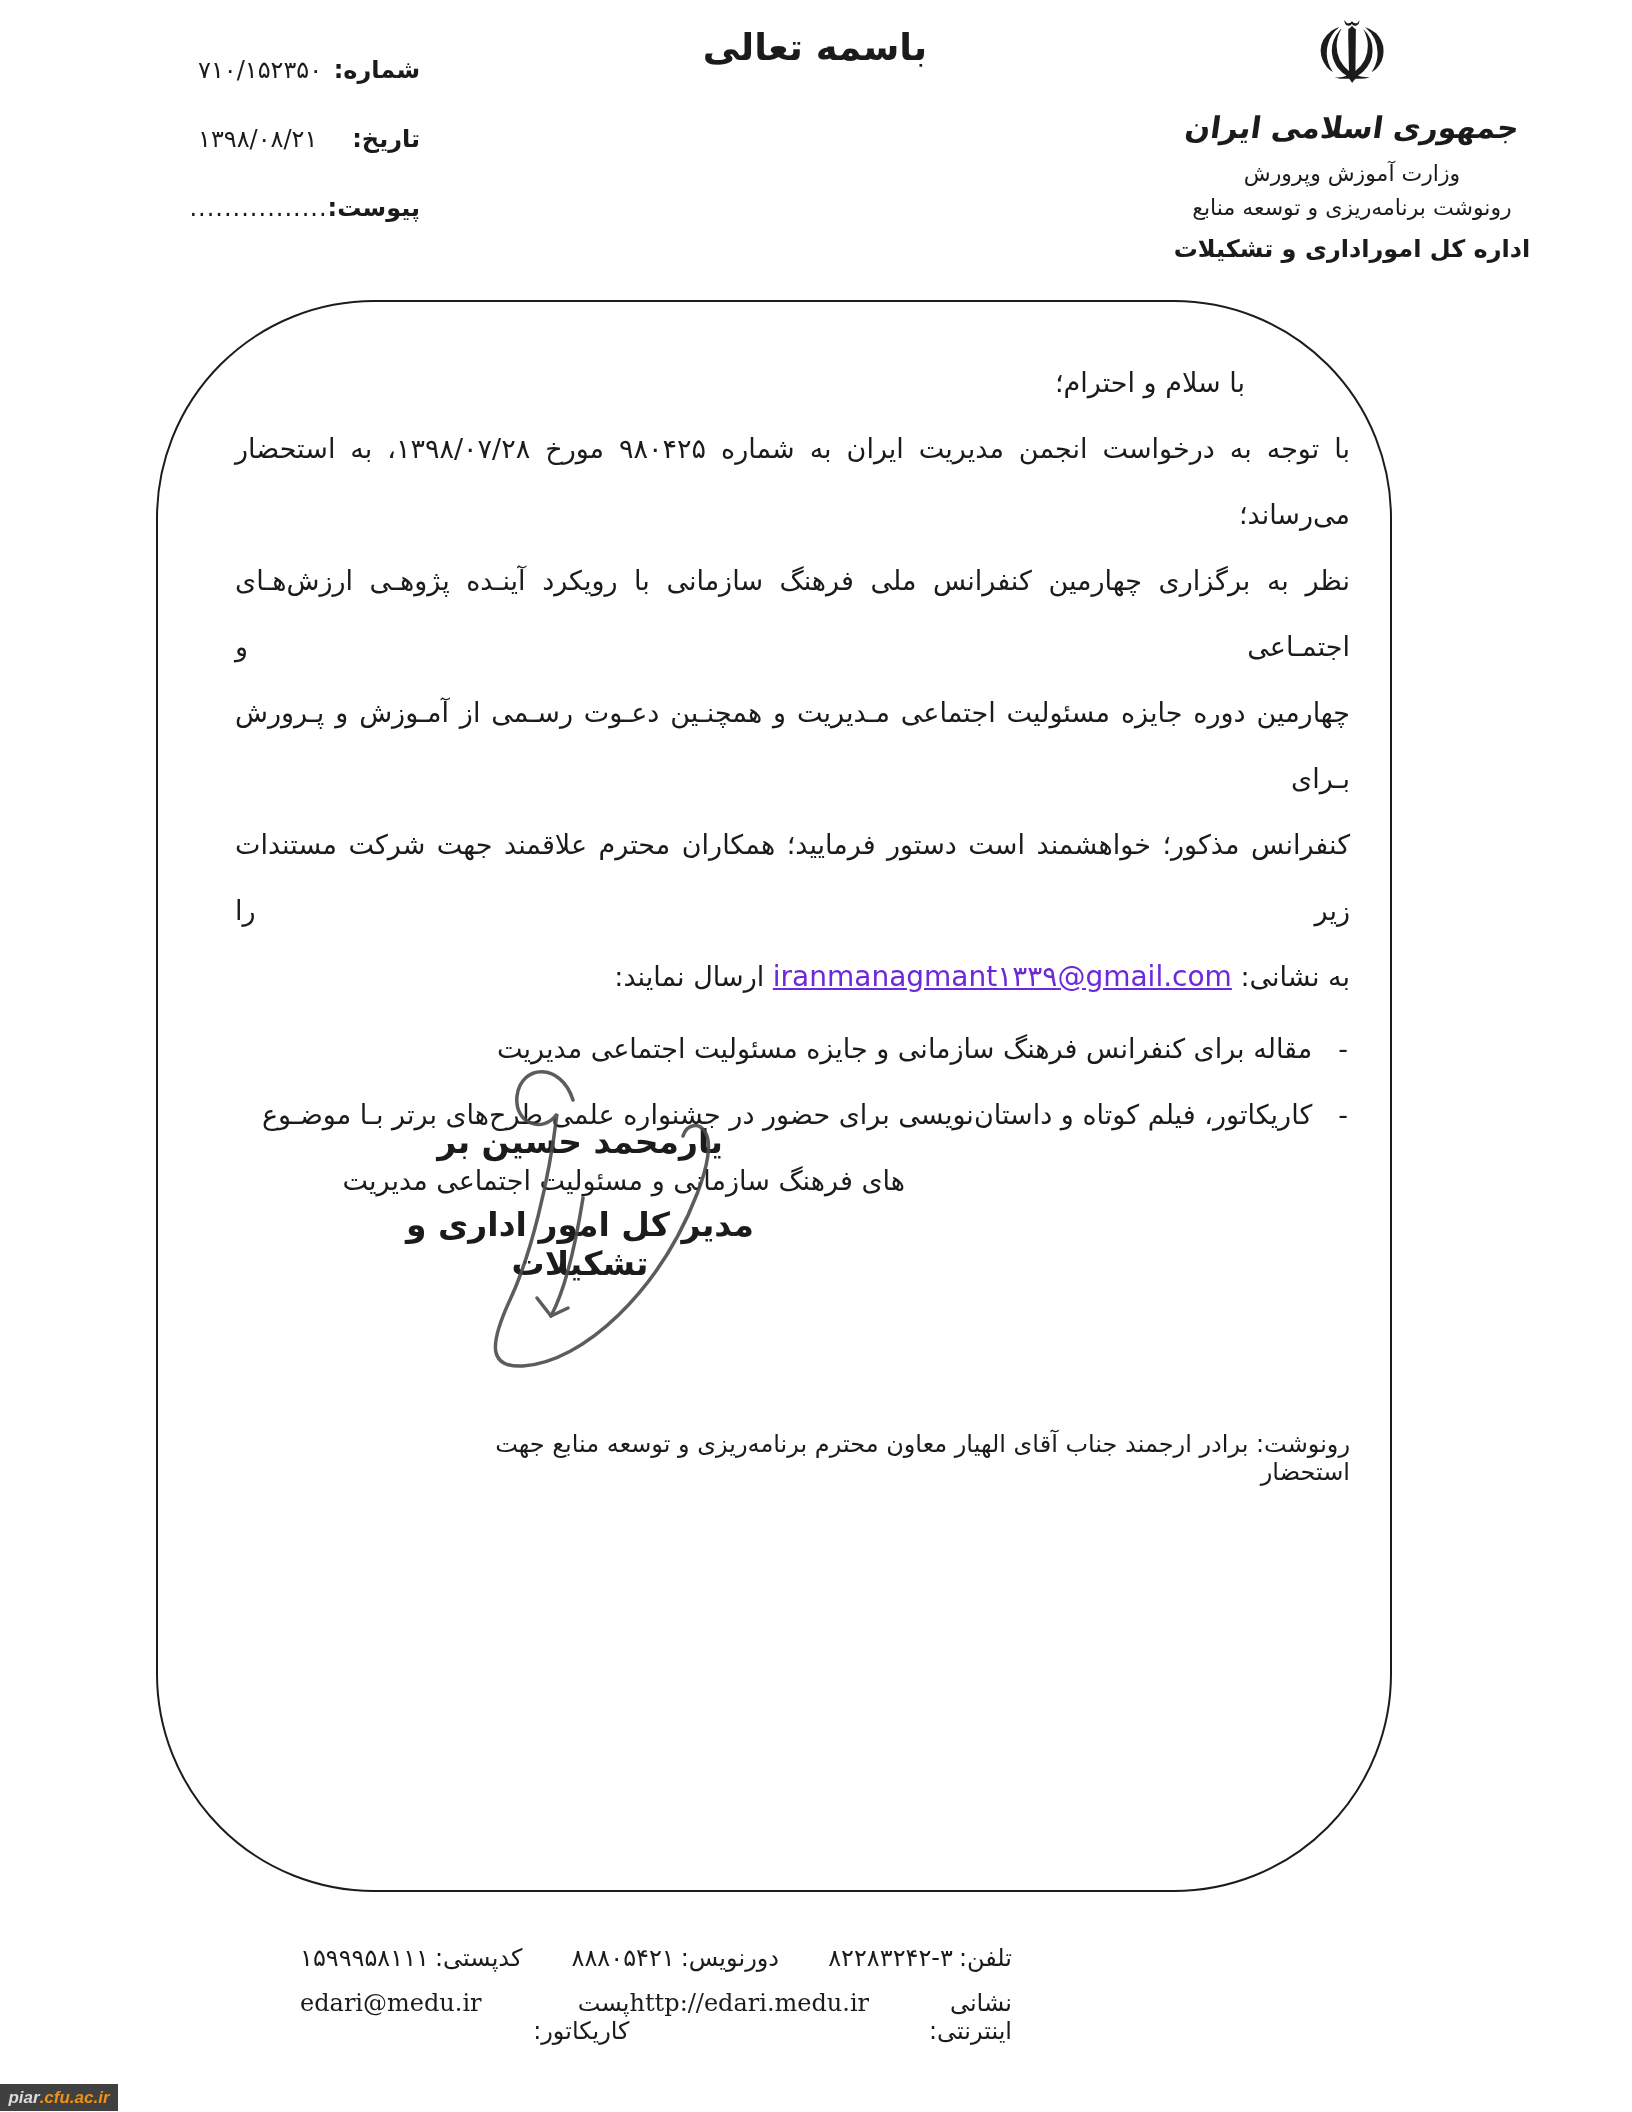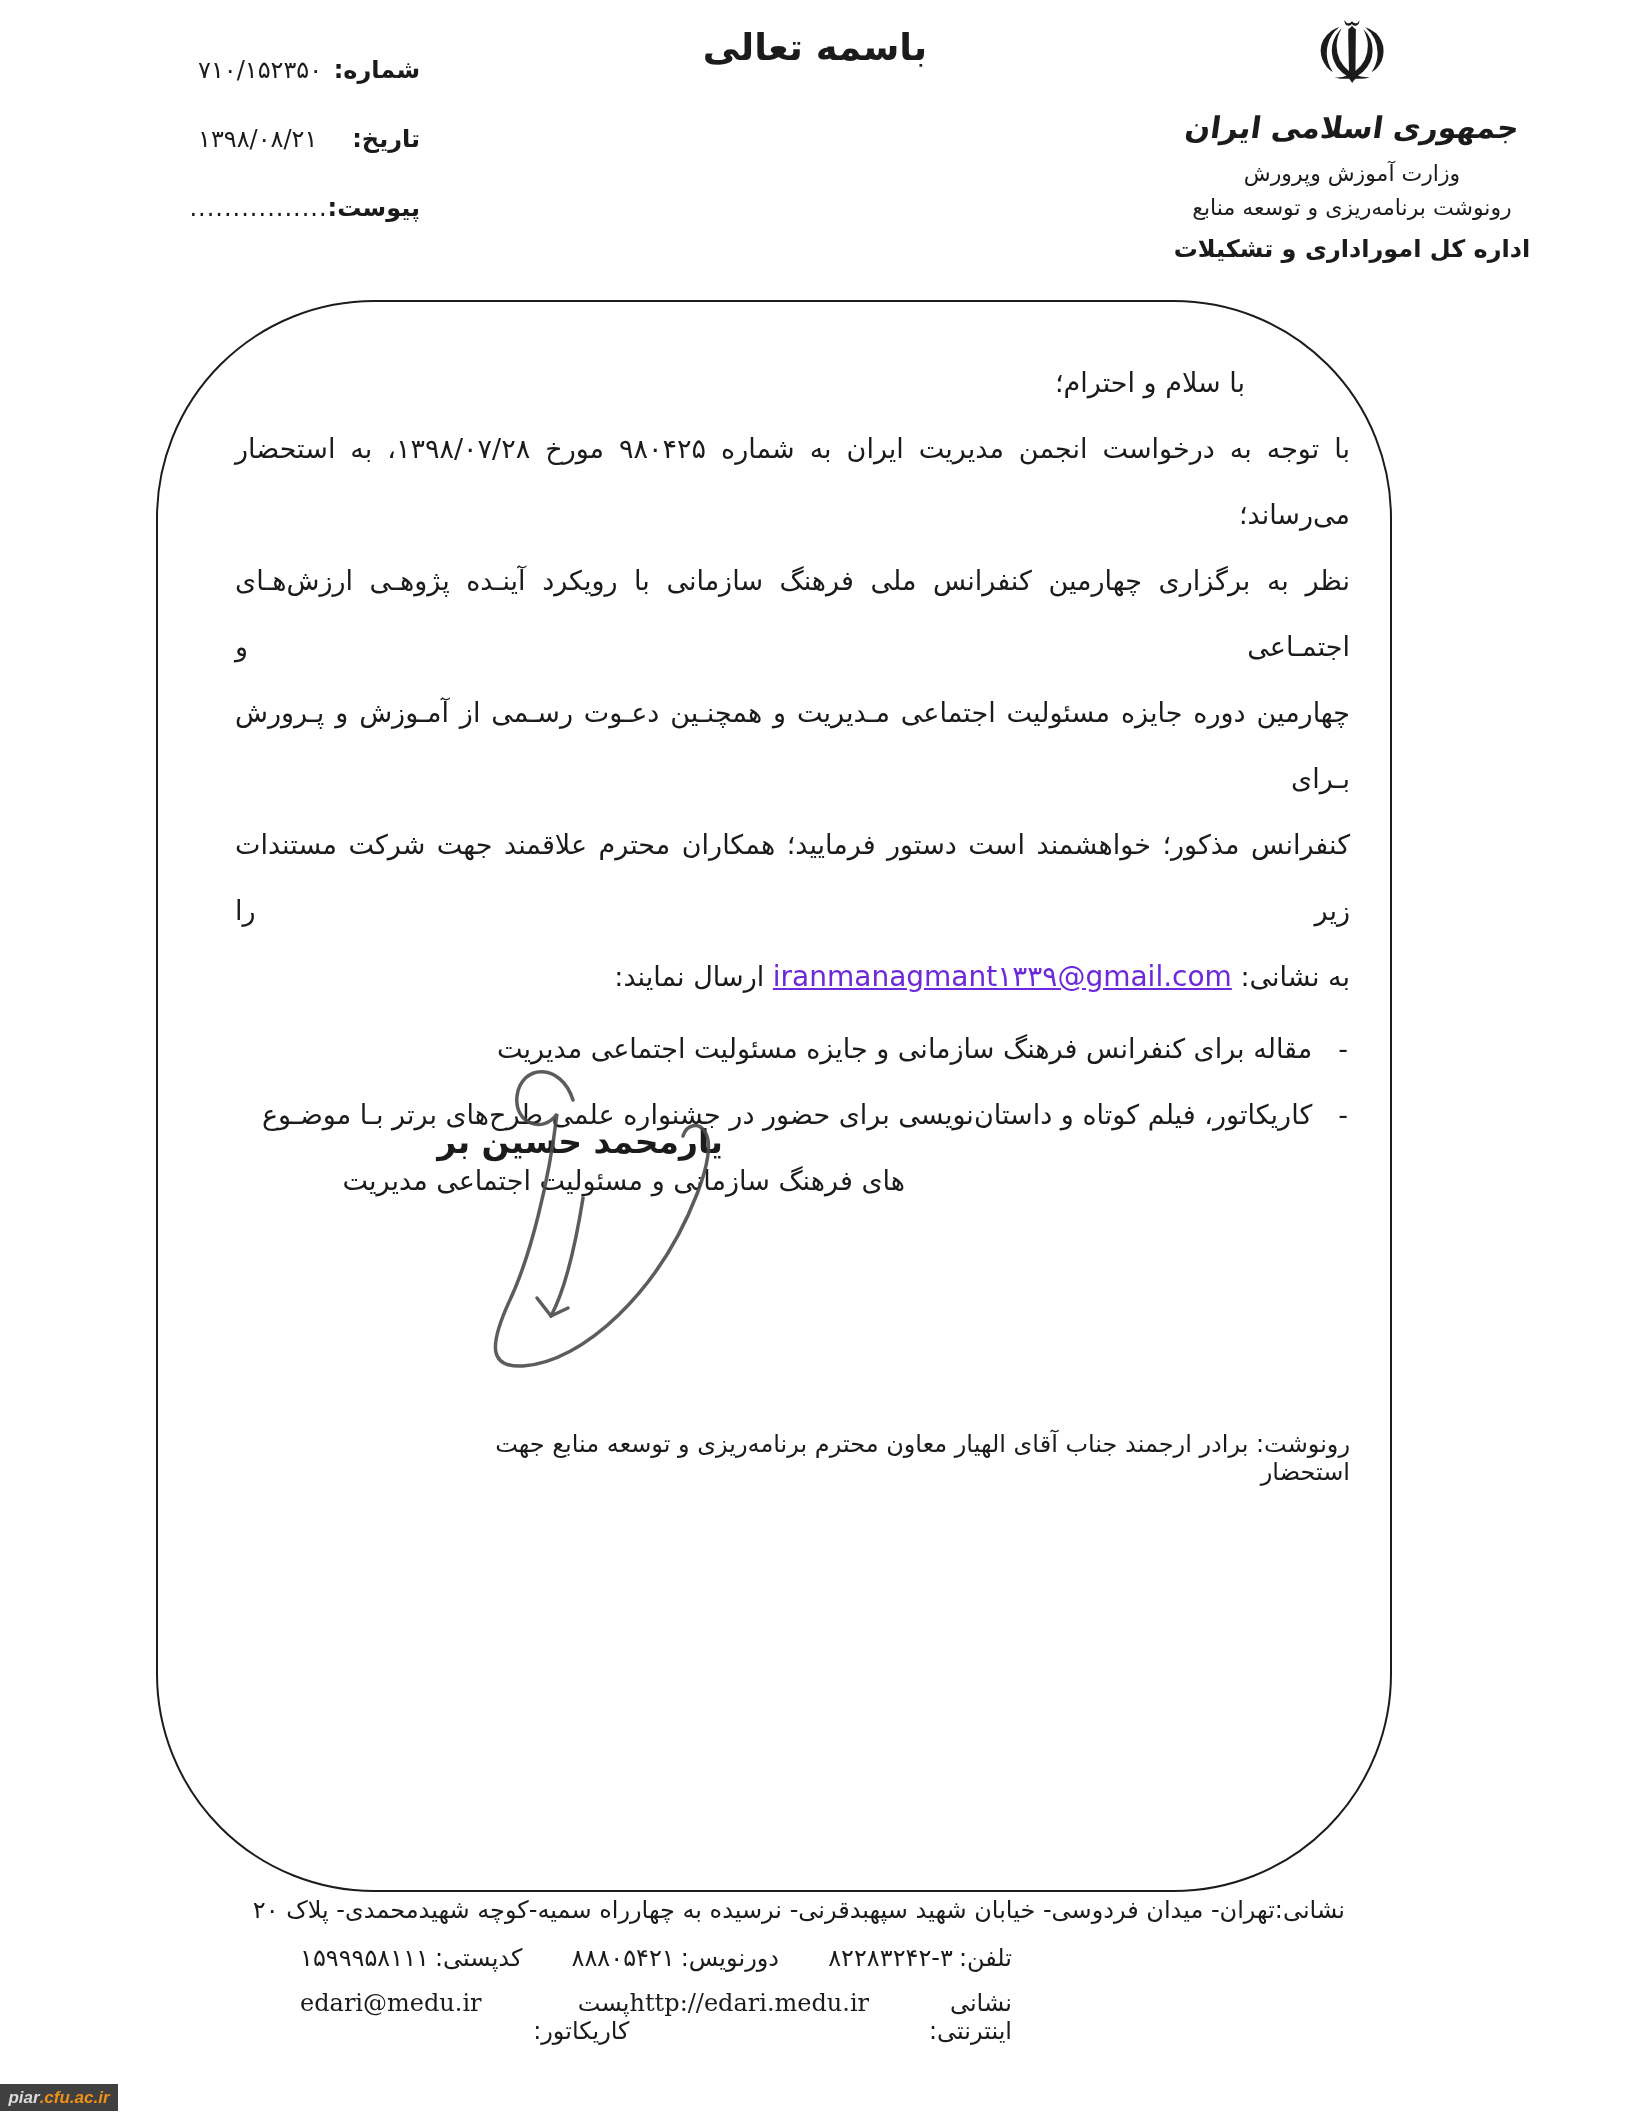--- a/index.html
+++ b/index.html
@@ -116,32 +116,32 @@
       </div>
       <div class="bullet-row">
         <span>-</span>
         <span>کاریکاتور، فیلم کوتاه و داستان‌نویسی برای حضور در جشنواره علمی طرح‌های برتر بـا موضـوع</span>
       </div>
       <div class="cont-line">های فرهنگ سازمانی و مسئولیت اجتماعی مدیریت</div>
     </div>
   </div>
 
   <div class="sig-name">یارمحمد حسین بر</div>
+  <div class="sig-title">مدیر کل امور اداری و تشکیلات</div>
   <svg class="sig-svg" viewBox="0 0 310 320">
     <g fill="none" stroke="#4b4b4b" stroke-width="3.5" stroke-linecap="round" opacity="0.9">
       <path d="M 148 52 C 136 14 96 16 92 48 C 89 76 118 86 132 66 C 124 132 106 208 84 254 C 64 298 64 320 98 318 C 158 314 234 244 272 146 C 283 118 287 94 280 84 C 274 74 262 76 258 88"></path>
       <path d="M 158 150 C 150 200 140 242 126 268"></path>
       <path d="M 126 268 L 112 250"></path>
       <path d="M 126 268 L 143 260"></path>
     </g>
   </svg>
 
   <div class="copy-line">رونوشت: برادر ارجمند جناب آقای الهیار معاون محترم برنامه‌ریزی و توسعه منابع جهت استحضار</div>
 
-  <div class="footer-address">نشانی:تهران- میدان فردوسی- خیابان شهید سپهبدقرنی- نرسیده به چهارراه سمیه-کوچه شهیدمحمدی- پلاک ۲۰</div>
 
   <div class="footer-phones">
     <span class="pair">
       <span>تلفن:</span>
       <span class="meta-value">۸۲۲۸۳۲۴۲-۳</span>
     </span>
     <span class="pair">
       <span>دورنویس:</span>
       <span class="meta-value">۸۸۸۰۵۴۲۱</span>
     </span>

